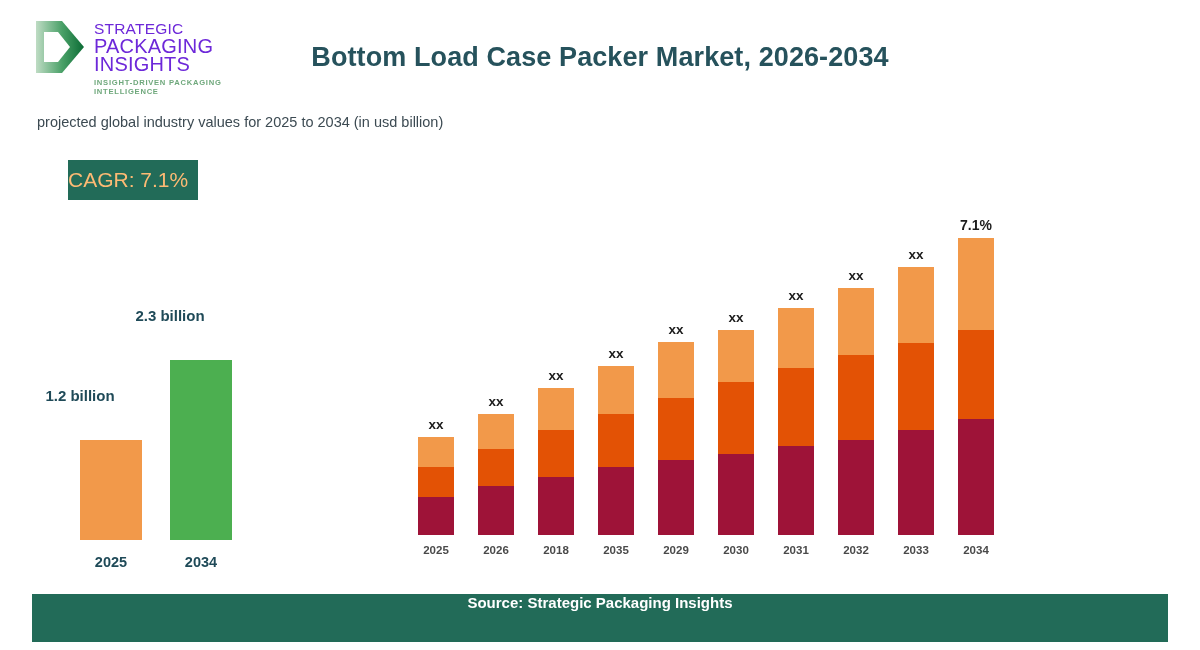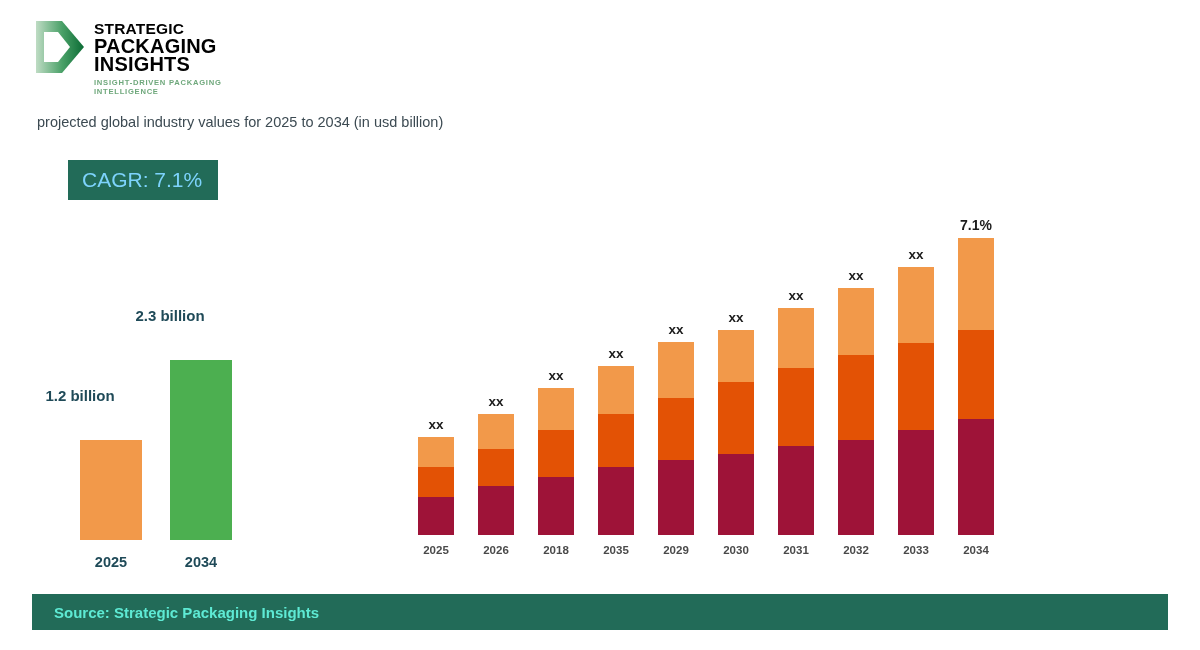--- a/index.html
+++ b/index.html
@@ -8,45 +8,45 @@
     font-family:"Liberation Sans", sans-serif;
     overflow:hidden;position:relative;
   }
   .stage{position:absolute;left:0;top:0;width:1200px;height:650px;}
 
   
   .logo{position:absolute;left:32px;top:16px;width:230px;height:62px;}
   .logo-mark{position:absolute;left:0;top:2px;width:56px;height:58px;}
   .logo-text{position:absolute;left:62px;top:4px;}
   .logo-l1,.logo-l2{
-    font-weight:bold;color:#000000;letter-spacing:.2px;
+    font-weight:normal;color:#6d28d9;letter-spacing:.2px;
     font-size:15.5px;line-height:17px;
   }
   .logo-l2{font-size:20px;line-height:18px;}
   .logo-tag{
     margin-top:5px;font-size:7.6px;letter-spacing:.75px;
     color:#6FA87C;font-weight:bold;
   }
 
   
   .title{
     position:absolute;left:0;top:42px;width:1200px;text-align:center;
     font-size:27px;font-weight:bold;color:#26525C;letter-spacing:.1px;
   }
   .subtitle{
     position:absolute;left:0;top:114px;width:1200px;text-align:left;
     font-size:14.5px;color:#3C4A52;padding-left:37px;
   }
 
   
   .cagr{
-    position:absolute;left:68px;top:160px;width:150px;height:40px;
-    background:#226B58;color:#7dd3fc;
+    position:absolute;left:68px;top:160px;width:130px;height:40px;
+    background:#226B58;color:#fdba74;
     font-size:21px;font-weight:normal;
-    display:flex;align-items:center;padding-left:14px;box-sizing:border-box;
+    display:flex;align-items:center;box-sizing:border-box;
   }
 
   
   .cmp{position:absolute;left:40px;top:300px;width:280px;height:270px;}
   .cmp-bar{position:absolute;bottom:30px;width:62px;}
   .cmp-bar .fill{width:100%;height:100%;}
   .cmp-val{
     position:absolute;width:170px;text-align:center;
     font-size:15px;font-weight:bold;color:#1F4A58;
   }
@@ -65,24 +65,24 @@
     font-size:13.5px;font-weight:bold;color:#1C1C1C;
   }
   .bar-lbl.pct{font-size:14px;}
   .col-year{
     position:absolute;bottom:4px;left:-12px;width:60px;text-align:center;
     font-size:11.5px;font-weight:bold;color:#4A4A4A;
   }
 
   
   .footer{
-    position:absolute;left:32px;top:594px;width:1136px;height:36px;
-    background:#226B58;color:#5eead4;
+    position:absolute;left:32px;top:594px;width:1136px;height:48px;
+    background:#226B58;color:#ffffff;
     display:flex;align-items:center;justify-content:space-between;
-    box-sizing:border-box;padding:0 22px;
+    box-sizing:border-box;padding:0 22px;flex-direction:column;
   }
   .footer div{font-size:15px;font-weight:bold;}
 </style>
 </head>
 <body>
 
 <div class="stage">
 
   <div class="logo">
     <div class="logo-mark">
@@ -98,20 +98,21 @@
         <path d="M12 14 L12 44 L26 44 L38 29 L26 14 Z" fill="#ffffff"></path>
       </svg>
     </div>
     <div class="logo-text">
       <div class="logo-l1">STRATEGIC</div>
       <div class="logo-l2">PACKAGING INSIGHTS</div>
       <div class="logo-tag">INSIGHT-DRIVEN PACKAGING INTELLIGENCE</div>
     </div>
   </div>
 
+  <div class="title">Bottom Load Case Packer Market, 2026-2034</div>
   <div class="subtitle">projected global industry values for 2025 to 2034 (in usd billion)</div>
 
   <div class="cagr">CAGR: 7.1%</div>
 
   <div class="cmp">
 
     <div class="cmp-val" style="left:-45px;bottom:166px;">1.2 billion</div>
     <div class="cmp-bar" style="left:40px;height:100px;">
       <div class="fill" style="background:#F2994A;"></div>
     </div>

